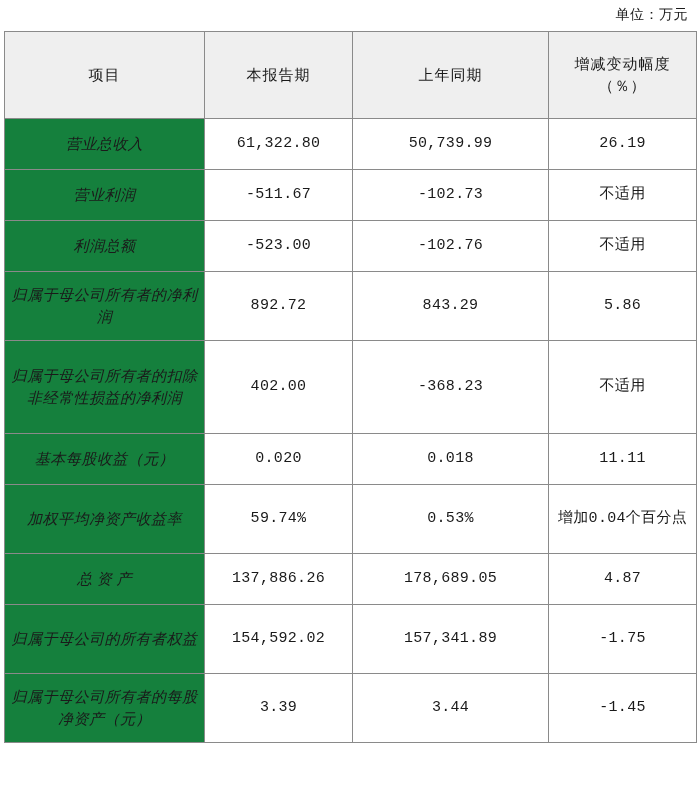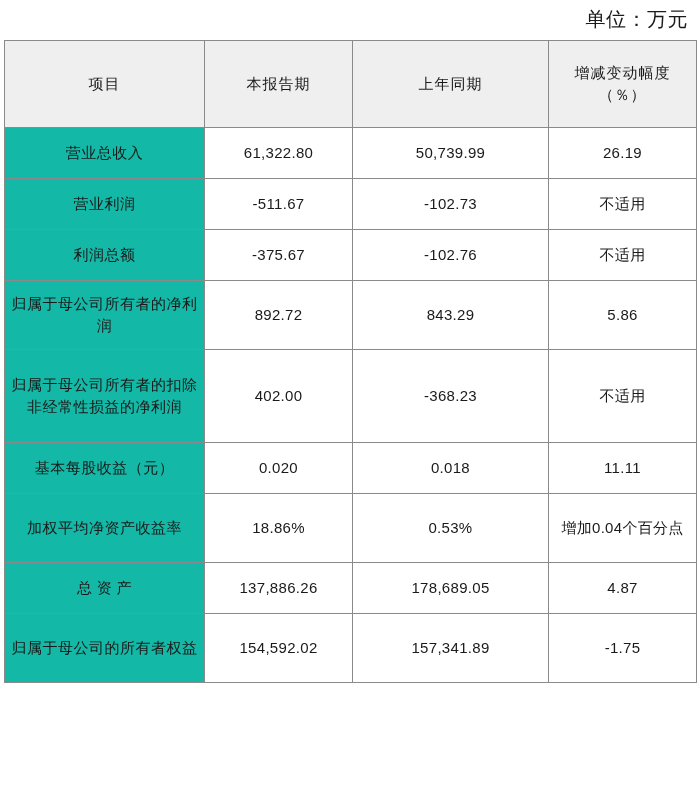--- a/index.html
+++ b/index.html
@@ -16,21 +16,21 @@
   }
   .page {
     position: relative;
     width: 700px;
     height: 799px;
     box-sizing: border-box;
     padding: 0 4px;
   }
   .unit-line {
     text-align: right;
-    font-size: 20px;
+    font-size: 14px;
     padding: 6px 8px 7px 0;
     letter-spacing: 0.5px;
   }
   table.fin {
     width: 692px;
     margin: 0 auto;
     border-collapse: collapse;
     table-layout: fixed;
     font-size: 15px;
   }
@@ -48,27 +48,28 @@
     height: 74px;
     font-size: 15px;
     letter-spacing: 1px;
   }
   .col-item { width: 200px; }
   .col-cur  { width: 148px; }
   .col-prev { width: 196px; }
   .col-chg  { width: 148px; }
 
   td.label {
-    background: #14b8a6;
+    background: #15803d;
     letter-spacing: 0.5px;
     padding-left: 6px;
     padding-right: 6px;
+    font-style: italic;
   }
   td.val {
-    font-family: Liberation Sans, sans-serif;
+    font-family: Liberation Mono, monospace;
     letter-spacing: 0.3px;
   }
   .two-line-head span { display: block; }
   .r-tall td { height: 56px; }
   .r-xtall td { height: 80px; }
   .r-norm td { height: 38px; }
   .spaced { letter-spacing: 6px; }
 </style>
 </head>
 <body>
@@ -106,21 +107,21 @@
 
       <tr class="r-norm">
         <td class="label">营业利润</td>
         <td class="val">-511.67</td>
         <td class="val">-102.73</td>
         <td class="val">不适用</td>
       </tr>
 
       <tr class="r-norm">
         <td class="label">利润总额</td>
-        <td class="val">-375.67</td>
+        <td class="val">-523.00</td>
         <td class="val">-102.76</td>
         <td class="val">不适用</td>
       </tr>
 
       <tr class="r-tall">
         <td class="label">归属于母公司所有者的净利润</td>
         <td class="val">892.72</td>
         <td class="val">843.29</td>
         <td class="val">5.86</td>
       </tr>
@@ -134,36 +135,42 @@
 
       <tr class="r-norm">
         <td class="label">基本每股收益（元）</td>
         <td class="val">0.020</td>
         <td class="val">0.018</td>
         <td class="val">11.11</td>
       </tr>
 
       <tr class="r-tall">
         <td class="label">加权平均净资产收益率</td>
-        <td class="val">18.86%</td>
+        <td class="val">59.74%</td>
         <td class="val">0.53%</td>
         <td class="val">增加0.04个百分点</td>
       </tr>
 
       <tr class="r-norm">
         <td class="label spaced">总 资 产</td>
         <td class="val">137,886.26</td>
         <td class="val">178,689.05</td>
         <td class="val">4.87</td>
       </tr>
 
       <tr class="r-tall">
         <td class="label">归属于母公司的所有者权益</td>
         <td class="val">154,592.02</td>
         <td class="val">157,341.89</td>
         <td class="val">-1.75</td>
       </tr>
 
 
+      <tr class="r-tall">
+        <td class="label">归属于母公司所有者的每股净资产（元）</td>
+        <td class="val">3.39</td>
+        <td class="val">3.44</td>
+        <td class="val">-1.45</td>
+      </tr>
 
     </tbody>
   </table>
 </div>
 
 </body></html>

